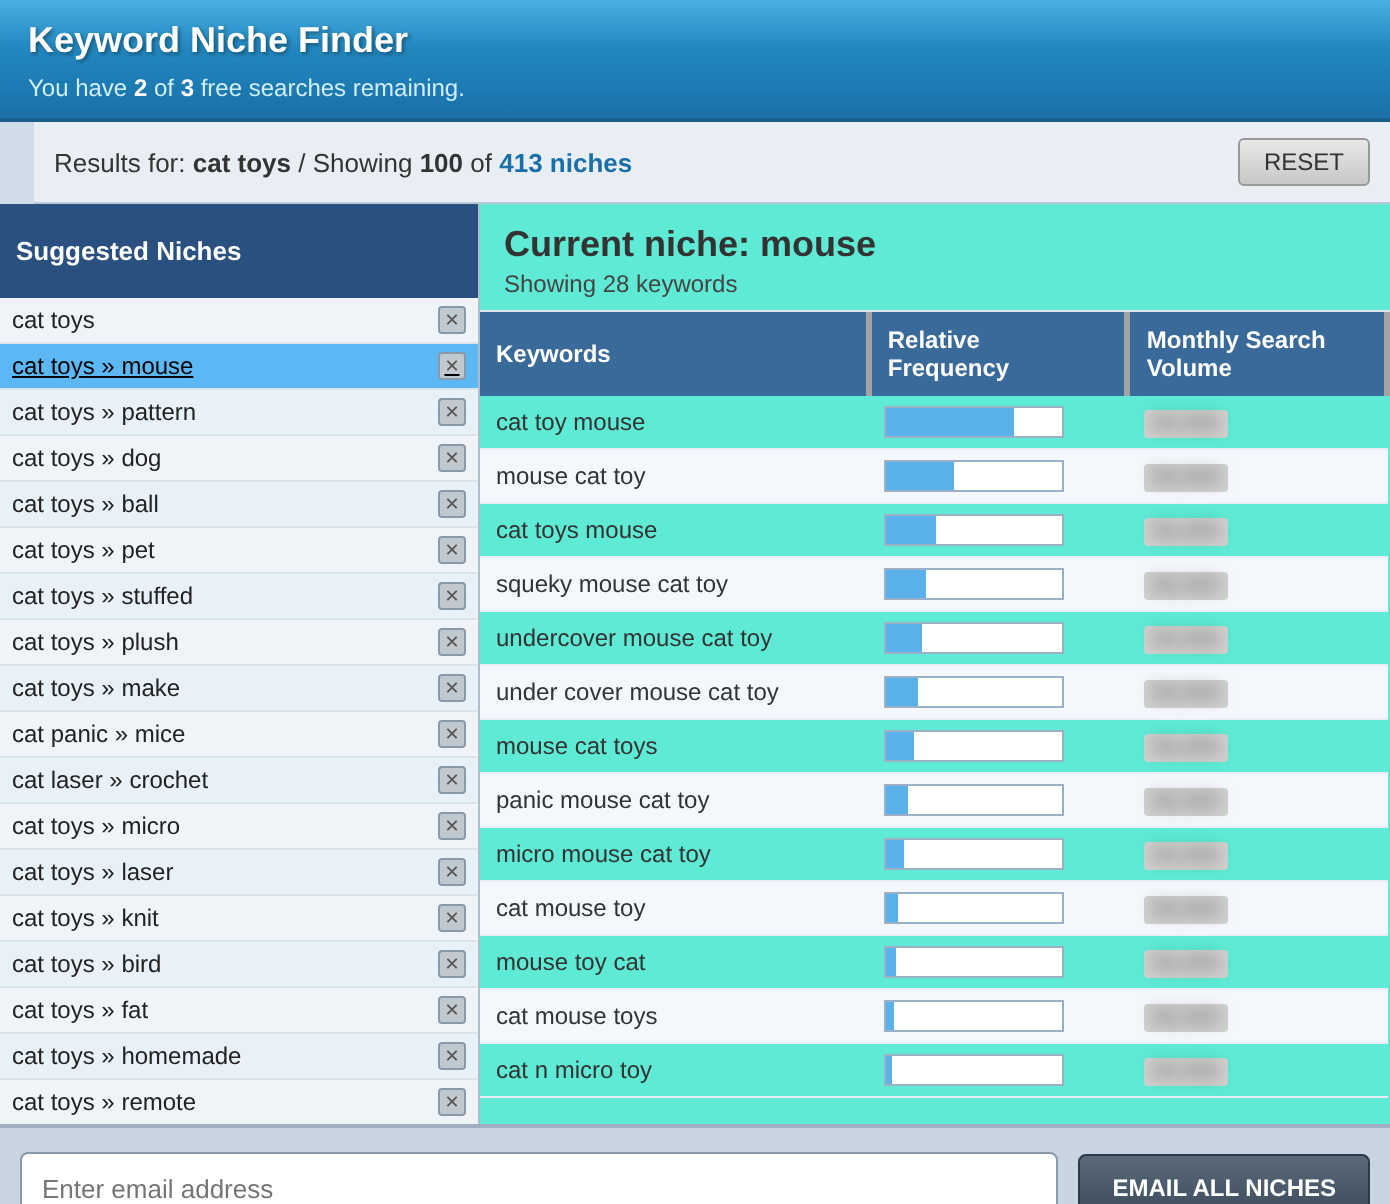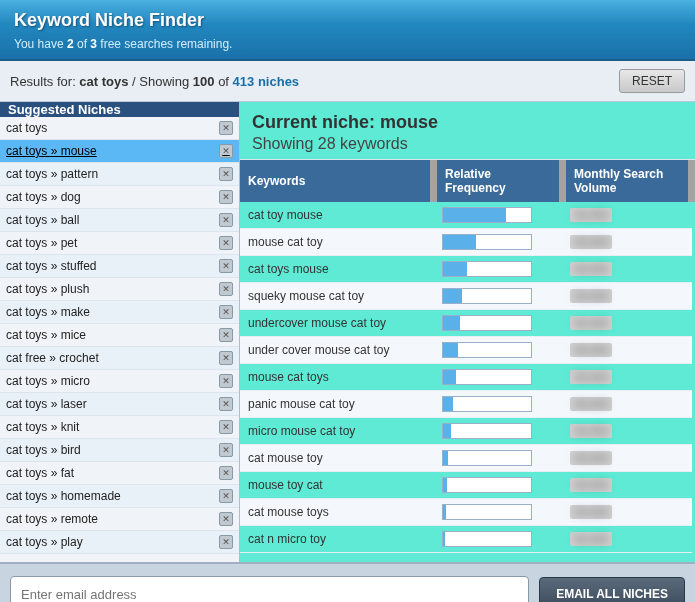--- a/index.html
+++ b/index.html
@@ -25,20 +25,21 @@
     .header-sub strong { color: white; }
 
     
     .results-bar {
       background: #e8eef4;
       border-bottom: 1px solid #bbc8d8;
       padding: 8px 10px;
       display: flex;
       align-items: center;
       justify-content: space-between;
+      margin-left: 17px;
     }
     .results-text { font-size: 13px; color: #333; }
     .results-text strong { font-weight: bold; }
     .results-text a { color: #1a6fa8; text-decoration: none; font-weight: bold; }
     .reset-btn {
       background: linear-gradient(180deg, #e8e8e8, #c8c8c8);
       border: 1px solid #999;
       border-radius: 3px;
       padding: 4px 12px;
       font-size: 12px;
@@ -60,21 +61,21 @@
       border-right: 1px solid #b0bcc8;
       display: flex;
       flex-direction: column;
       flex-shrink: 0;
     }
     .left-panel-header {
       background: #2a5080;
       color: white;
       font-size: 13px;
       font-weight: bold;
-      padding: 0 8px;
+      padding: 16px 8px;
     }
     .niche-list {
       overflow-y: auto;
       flex: 1;
     }
     .niche-item {
       display: flex;
       align-items: center;
       justify-content: space-between;
       padding: 4px 6px;
@@ -115,40 +116,40 @@
     .right-header {
       padding: 10px 12px 6px 12px;
       border-bottom: 1px solid #dde4ec;
     }
     .current-niche-title {
       font-size: 18px;
       font-weight: bold;
       color: #333;
     }
     .showing-keywords {
-      font-size: 16px;
+      font-size: 12px;
       color: #444;
       margin-top: 2px;
     }
     .keywords-table {
       flex: 1;
       overflow-y: auto;
     }
     table {
       width: 100%;
       border-collapse: collapse;
     }
     th {
       background: #3a6a9a;
       color: white;
       font-size: 12px;
       font-weight: bold;
       padding: 7px 8px;
       text-align: left;
-      border-right: 7px solid #a3a3a3;
+      border-right: 3px solid #a3a3a3;
     }
     th:first-child { width: 42%; }
     th:nth-child(2) { width: 28%; }
     th:nth-child(3) { width: 28%; }
     td {
       font-size: 12px;
       padding: 5px 8px;
       border-bottom: 1px solid #e8eef4;
       color: #333;
     }
@@ -260,25 +261,25 @@
         </div>
         <div class="niche-item">
           <span>cat toys » plush</span>
           <div class="x-btn">✕</div>
         </div>
         <div class="niche-item alt">
           <span>cat toys » make</span>
           <div class="x-btn">✕</div>
         </div>
         <div class="niche-item">
-          <span>cat toys » mice</span>
-          <div class="x-btn">✕</div>
-        </div>
-        <div class="niche-item alt">
-          <span>cat free » crochet</span>
+          <span>cat panic » mice</span>
+          <div class="x-btn">✕</div>
+        </div>
+        <div class="niche-item alt">
+          <span>cat laser » crochet</span>
           <div class="x-btn">✕</div>
         </div>
         <div class="niche-item">
           <span>cat toys » micro</span>
           <div class="x-btn">✕</div>
         </div>
         <div class="niche-item alt">
           <span>cat toys » laser</span>
           <div class="x-btn">✕</div>
         </div>

